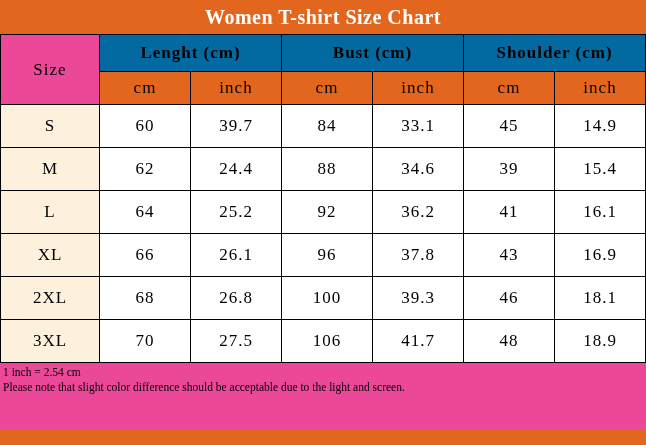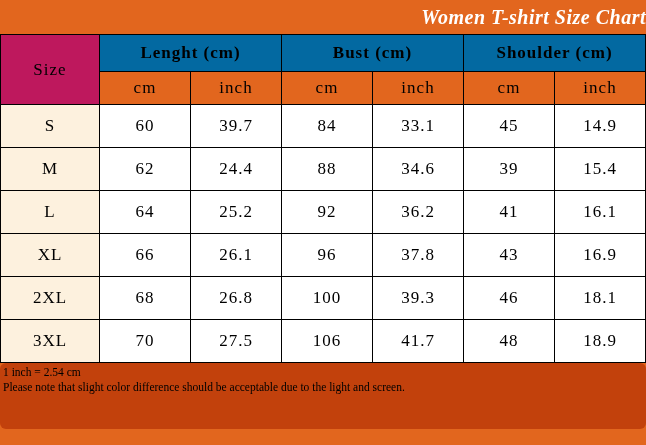--- a/index.html
+++ b/index.html
@@ -14,23 +14,22 @@
     overflow: hidden;
   }
   .page {
     position: relative;
     width: 646px;
     height: 445px;
     background: #e2661e;
     box-sizing: border-box;
   }
   .title {
-    text-align: right;
+    text-align: center;
     font-family: "Liberation Serif", serif;
-    font-style: italic;
     font-weight: bold;
     font-size: 20px;
     color: #ffffff;
     line-height: 34px;
     height: 34px;
     letter-spacing: 0.5px;
   }
   table.chart {
     border-collapse: collapse;
     width: 646px;
@@ -47,21 +46,21 @@
   }
   th.head {
     background: #0369a1;
     color: #ffffff;
     font-weight: bold;
     font-size: 19px;
     height: 36px;
     letter-spacing: 1px;
   }
   th.size-head {
-    background: #be185d;
+    background: #ec4899;
     color: #ffffff;
     font-weight: normal;
     font-size: 19px;
     letter-spacing: 1px;
   }
   th.sub {
     background: #e2661e;
     color: #ffffff;
     font-weight: normal;
     font-size: 17px;
@@ -74,29 +73,28 @@
     height: 42px;
     letter-spacing: 1px;
   }
   td.val {
     background: #ffffff;
     height: 42px;
     font-size: 18px;
     letter-spacing: 1px;
   }
   .notes {
-    background: #c2410c;
+    background: #ec4899;
     padding: 2px 3px 0 3px;
     font-family: "Liberation Serif", serif;
     font-size: 11.5px;
     color: #000000;
     line-height: 15px;
     height: 66px;
     box-sizing: border-box;
-    border-radius: 6px;
   }
   .notes div {
     white-space: nowrap;
   }
   .col-size { width: 98px; }
   .col-v { width: 91px; margin-top: 36px; }
 </style>
 </head>
 <body>
 

